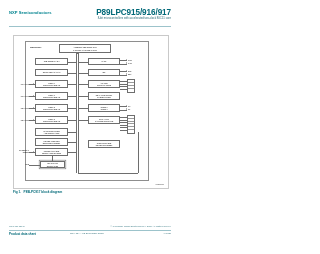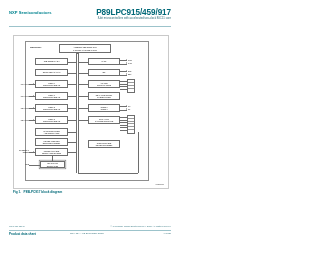--- a/index.html
+++ b/index.html
@@ -68,21 +68,21 @@
   .ftr-c2{position:absolute;left:70px;top:2.4px;font-size:2.5px;color:#2f6d77;white-space:nowrap;}
   .ftr-r2{position:absolute;right:9px;top:2.4px;font-size:2.5px;color:#2f6d77;white-space:nowrap;}
 </style>
 </head>
 <body>
 
 <div class="page">
 
   <div class="hdr">
     <div class="hdr-brand">NXP Semiconductors</div>
-    <div class="hdr-title">P89LPC915/459/917</div>
+    <div class="hdr-title">P89LPC915/916/917</div>
     <div class="hdr-sub">8-bit microcontrollers with accelerated two-clock 80C51 core</div>
     <div class="hdr-rule"></div>
   </div>
 
   <div class="fig">
 
     <div class="inner"></div>
 
     <div class="cpu-lbl" style="left:16px;top:10px;">P89LPC917</div>
 

